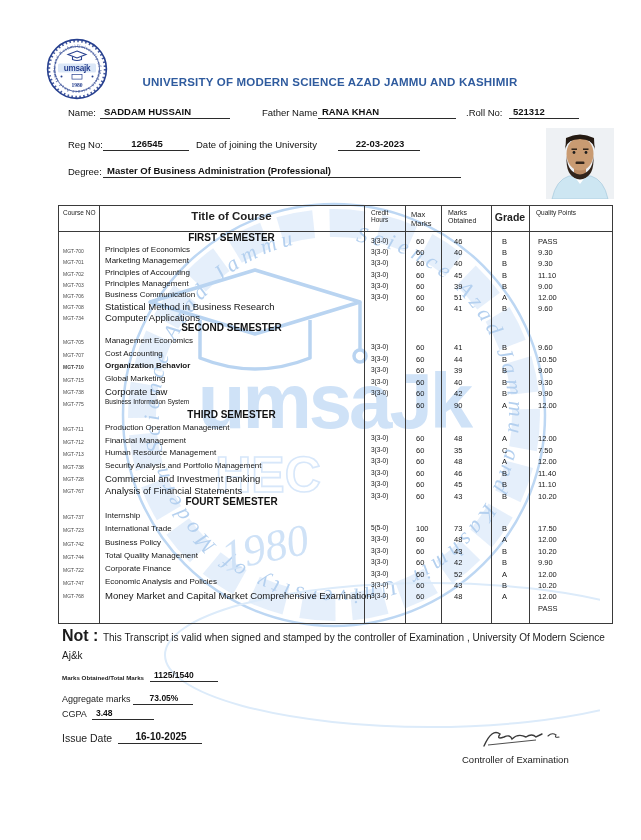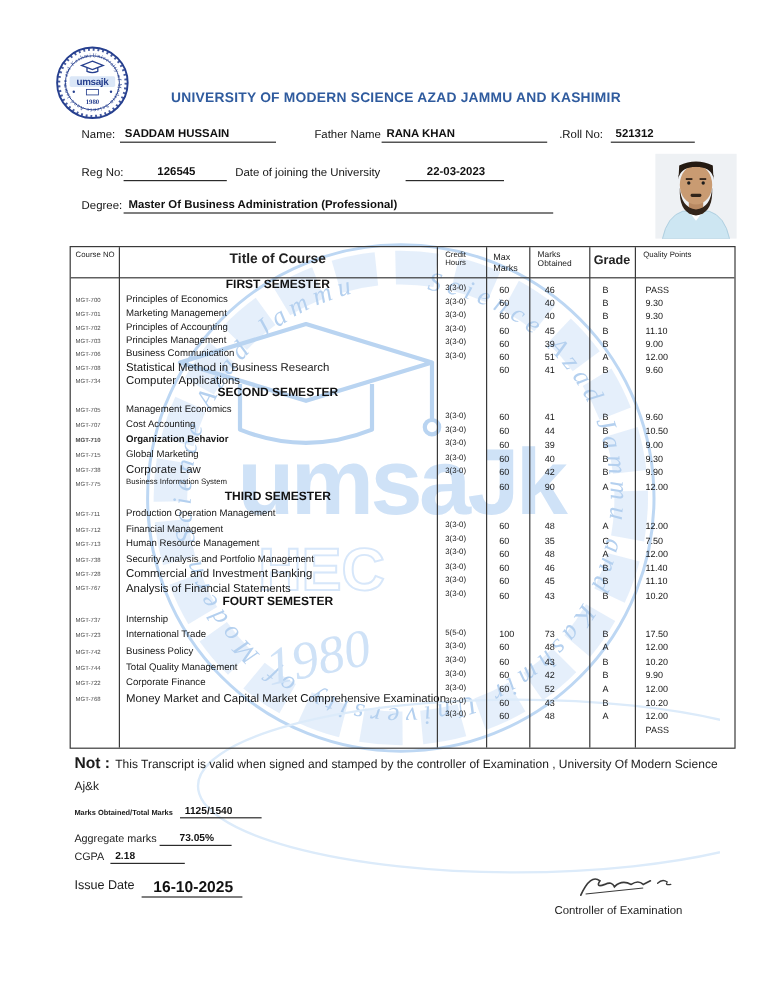--- a/index.html
+++ b/index.html
@@ -34,21 +34,21 @@
   .semname{width:265px;text-align:center;font-weight:bold;font-size:10px;color:#111;}
   .datastack{position:absolute;left:0;right:0;}
   .dline{display:flex;align-items:flex-start;}
   .dcell{box-sizing:border-box;white-space:nowrap;color:#161616;}
   .d-credit{width:41px;margin-left:305px;padding-left:7px;font-size:6.5px;}
   .d-max{width:36px;padding-left:11px;font-size:7.5px;}
   .d-obt{width:50px;padding-left:13px;font-size:7.5px;}
   .d-grade{width:38px;padding-left:11px;font-size:7.5px;}
   .d-qp{width:83px;padding-left:9px;font-size:7.5px;}
   
-  .note-big{font-size:13px;font-weight:bold;}
+  .note-big{font-size:16px;font-weight:bold;}
   .note-small{font-size:10px;}
   .tiny-lbl{font-size:6.2px;font-weight:bold;}
   .foot-lbl{font-size:9px;}
   .issue-lbl{font-size:10.5px;}
   .sig-label{font-size:9.5px;}
   .wm{pointer-events:none;}
 </style>
 </head>
 <body>
 
@@ -406,20 +406,24 @@
             </div>
             <div class="line" style="height: 13.2px;">
               <span class="code">MGT-744</span>
               <span class="ctitle">Total Quality Management</span>
             </div>
             <div class="line" style="height: 13.2px;">
               <span class="code">MGT-722</span>
               <span class="ctitle">Corporate Finance</span>
             </div>
             <div class="line" style="height: 13.2px;">
+              <span class="code">MGT-747</span>
+              <span class="ctitle">Economic Analysis and Policies</span>
+            </div>
+            <div class="line" style="height: 13.2px;">
               <span class="code">MGT-768</span>
               <span class="ctitle l">Money Market and Capital Market Comprehensive Examination</span>
             </div>
           </div>
           <div class="datastack" style="top: 28px;">
             <div class="dline" style="height: 11.4px;">
               <span class="dcell d-credit">5(5-0)</span>
               <span class="dcell d-max">100</span>
               <span class="dcell d-obt">73</span>
               <span class="dcell d-grade">B</span>
@@ -484,24 +488,24 @@
     <span class="note-small">This Transcript is valid when signed and stamped by the controller of Examination , University Of Modern Science Aj&amp;k</span>
   </div>
 
   <span class="abs tiny-lbl" style="left:62px;top:674px;">Marks Obtained/Total Marks</span>
   <span class="abs val" style="left:150px;top:670px;width:68px;font-size:8.5px;">1125/1540</span>
 
   <span class="abs foot-lbl" style="left:62px;top:694px;">Aggregate marks</span>
   <span class="abs val" style="left:133px;top:693px;width:60px;font-size:8.5px;text-align:center;">73.05%</span>
 
   <span class="abs foot-lbl" style="left:62px;top:709px;">CGPA</span>
-  <span class="abs val" style="left:92px;top:708px;width:62px;font-size:8.5px;">2.18</span>
+  <span class="abs val" style="left:92px;top:708px;width:62px;font-size:8.5px;">3.48</span>
 
   <span class="abs issue-lbl" style="left:62px;top:732px;">Issue Date</span>
-  <span class="abs val" style="left:118px;top:731px;width:84px;font-size:13px;text-align:center;">16-10-2025</span>
+  <span class="abs val" style="left:118px;top:731px;width:84px;font-size:10px;text-align:center;">16-10-2025</span>
 
   <svg class="abs" style="left:478px;top:724px;" width="96" height="28" viewBox="0 0 96 28">
     <path d="M6 22 Q14 4 22 10 Q18 16 26 13 Q32 10 34 15 Q40 9 48 13 Q54 9 58 13 L64 10" fill="none" stroke="#3a3a3a" stroke-width="1.4" stroke-linecap="round"></path>
     <path d="M10 21 L58 16" fill="none" stroke="#3a3a3a" stroke-width="0.9"></path>
     <path d="M70 12 q4 -4 8 -1 q-2 3 3 2" fill="none" stroke="#3a3a3a" stroke-width="1.1" stroke-linecap="round"></path>
   </svg>
   <span class="abs sig-label" style="left:462px;top:754px;">Controller of Examination</span>
 
 </div>
 

